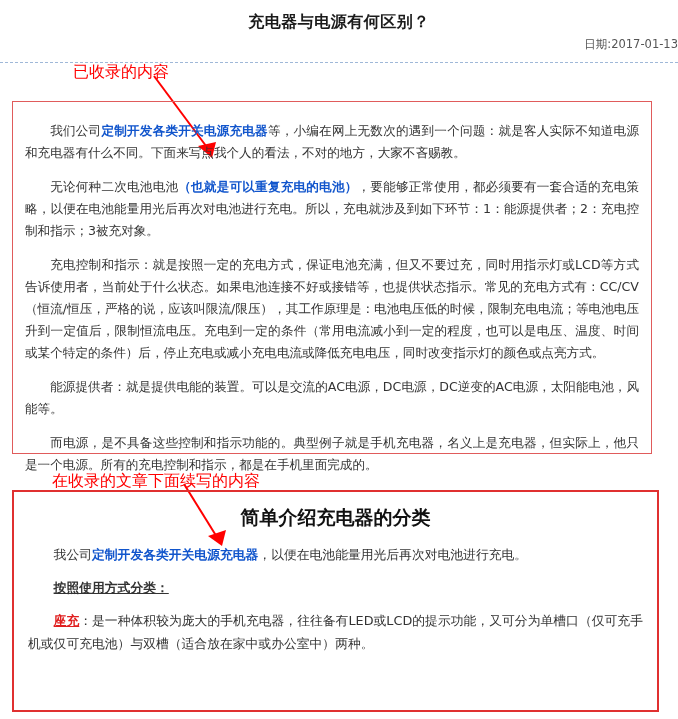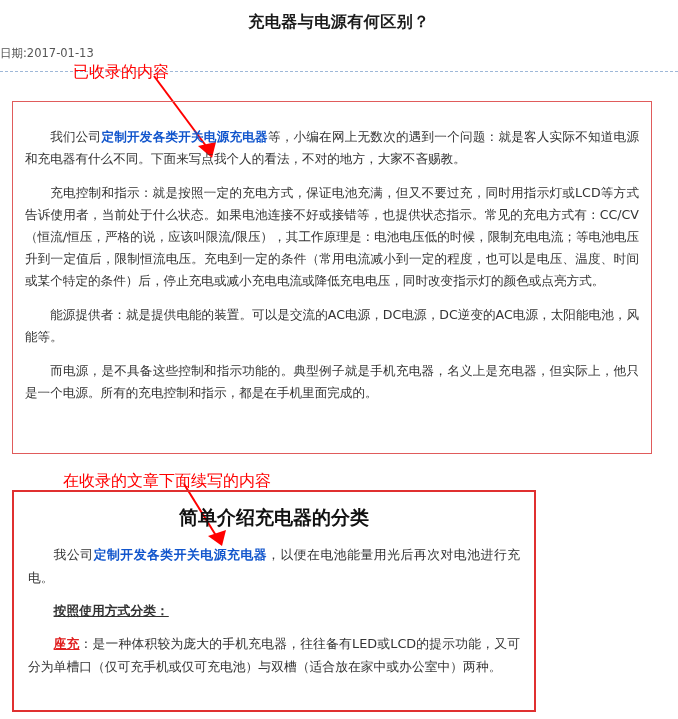--- a/index.html
+++ b/index.html
@@ -23,76 +23,76 @@
   }
   .title {
     text-align: center;
     font-size: 16px;
     font-weight: bold;
     color: #1a1a1a;
     padding-top: 12px;
     letter-spacing: 0.5px;
   }
   .date-line {
-    text-align: left;
+    text-align: right;
     font-size: 11.5px;
     color: #555555;
-    margin-top: 13px;
+    margin-top: 4px;
   }
   .divider {
     border-top: 1px dashed #9fb8d8;
     margin: 10px 0 0 0;
     width: 100%;
   }
   .annot {
     position: absolute;
     color: #ff0000;
     font-size: 16px;
     white-space: nowrap;
   }
   #annot-included {
     left: 73px;
     top: 62px;
   }
   #annot-continued {
-    left: 63px;
+    left: 52px;
     top: 471px;
   }
   svg.arrow {
     position: absolute;
     overflow: visible;
     pointer-events: none;
   }
   .article-box {
     position: absolute;
     left: 12px;
     top: 101px;
     width: 640px;
     height: 353px;
     border: 1px solid #e05b5b;
     box-sizing: border-box;
-    padding: 24px 12px 0 12px;
+    padding: 18px 12px 0 12px;
   }
   .article-box p {
     margin: 0 0 12px 0;
     font-size: 12.6px;
     line-height: 22px;
     text-indent: 2em;
     color: #333333;
     text-align: justify;
   }
   .blue {
     color: #1155cc;
     font-weight: bold;
   }
   .second-box {
     position: absolute;
     left: 12px;
     top: 490px;
-    width: 524px;
+    width: 647px;
     height: 222px;
     border: 2px solid #e03030;
     box-sizing: border-box;
     padding: 10px 14px 0 14px;
   }
   .h2 {
     text-align: center;
     font-size: 19px;
     font-weight: bold;
     color: #111111;
@@ -132,20 +132,23 @@
   <svg class="arrow" style="left:180px; top:480px;" width="60" height="80" viewBox="0 0 60 80">
     <line x1="4" y1="4" x2="40" y2="62" stroke="#ff0000" stroke-width="2"></line>
     <polygon points="42,66 28,56 46,50" fill="#ff0000"></polygon>
   </svg>
 
   <div class="article-box">
     <p>
       <span>我们公司</span><span class="blue">定制开发各类开关电源充电器</span><span>等，小编在网上无数次的遇到一个问题：就是客人实际不知道电源和充电器有什么不同。下面来写点我个人的看法，不对的地方，大家不吝赐教。</span>
     </p>
     <p>
+      <span>无论何种二次电池电池</span><span class="blue">（也就是可以重复充电的电池）</span><span>，要能够正常使用，都必须要有一套合适的充电策略，以便在电池能量用光后再次对电池进行充电。所以，充电就涉及到如下环节：1：能源提供者；2：充电控制和指示；3被充对象。</span>
+    </p>
+    <p>
       <span>充电控制和指示：就是按照一定的充电方式，保证电池充满，但又不要过充，同时用指示灯或LCD等方式告诉使用者，当前处于什么状态。如果电池连接不好或接错等，也提供状态指示。常见的充电方式有：CC/CV（恒流/恒压，严格的说，应该叫限流/限压），其工作原理是：电池电压低的时候，限制充电电流；等电池电压升到一定值后，限制恒流电压。充电到一定的条件（常用电流减小到一定的程度，也可以是电压、温度、时间或某个特定的条件）后，停止充电或减小充电电流或降低充电电压，同时改变指示灯的颜色或点亮方式。</span>
     </p>
     <p>
       <span>能源提供者：就是提供电能的装置。可以是交流的AC电源，DC电源，DC逆变的AC电源，太阳能电池，风能等。</span>
     </p>
     <p>
       <span>而电源，是不具备这些控制和指示功能的。典型例子就是手机充电器，名义上是充电器，但实际上，他只是一个电源。所有的充电控制和指示，都是在手机里面完成的。</span>
     </p>
   </div>
 

